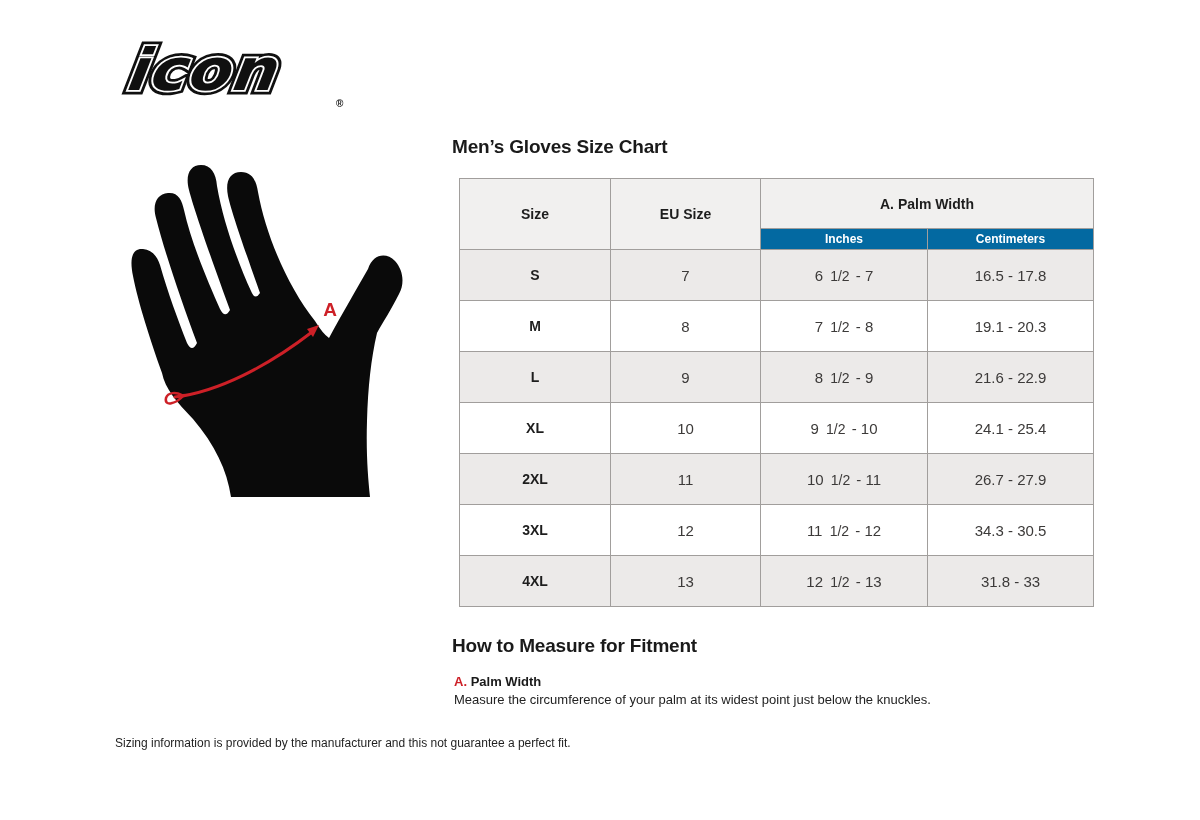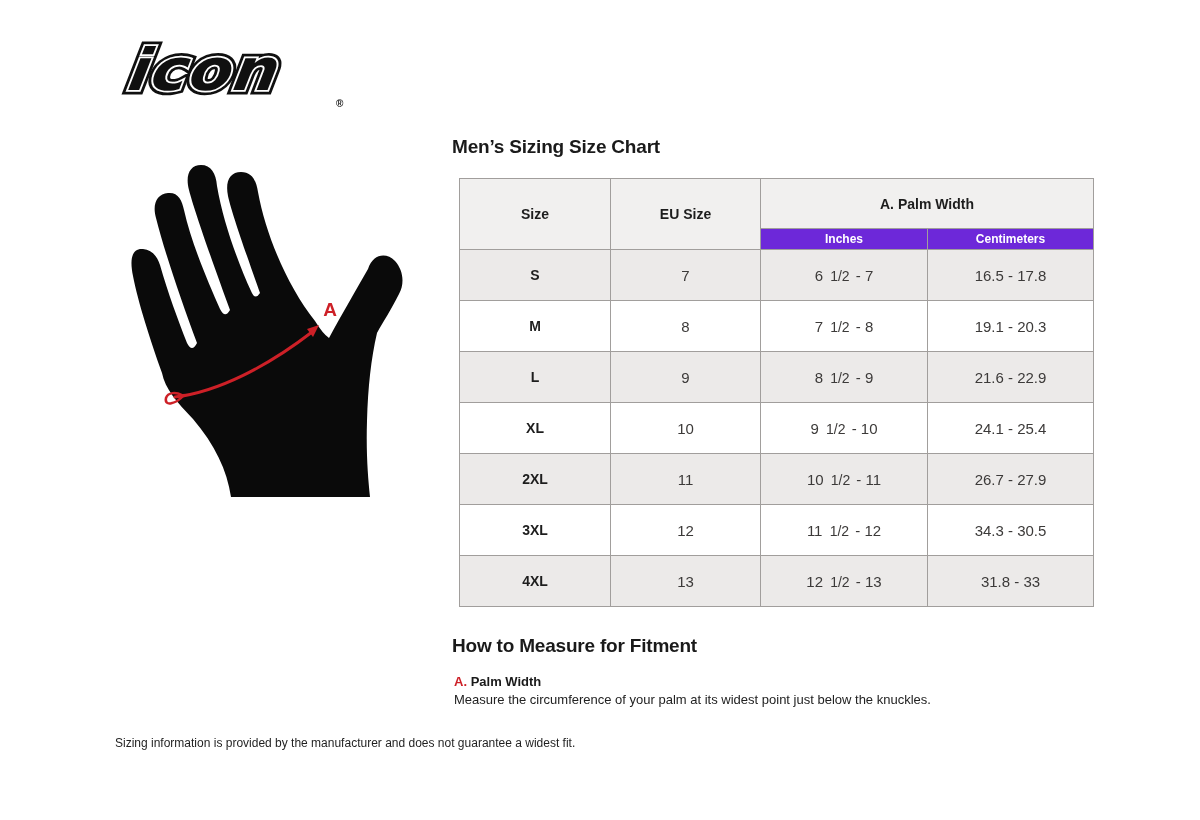--- a/index.html
+++ b/index.html
@@ -34,21 +34,21 @@
   .table-wrap{position:absolute;left:452px;top:178px;padding-left:7px;}
   table.size-table{border-collapse:collapse;table-layout:fixed;width:634px;background:#ffffff;}
   .size-table th,.size-table td{
     border:1px solid #a19e9c;text-align:center;vertical-align:middle;padding:0;
     font-size:14px;color:#1d1d1d;
   }
   tr.hdr1{height:50px;}
   tr.hdr2{height:20px;}
   tr.data-row{height:51px;}
   .size-table thead th{background:#f1f0ef;font-weight:bold;}
-  .size-table th.sub{background:#6d28d9;color:#ffffff;font-size:12px;font-weight:bold;height:20px;}
+  .size-table th.sub{background:#0369a1;color:#ffffff;font-size:12px;font-weight:bold;height:20px;}
   tr.data-row td{background:#ffffff;}
   tr.data-row.stripe td{background:#eceae9;}
   td.c-size{font-weight:bold;}
   td.c-val{font-size:15px;color:#3c3a39;font-weight:normal;}
   span.frac{font-size:14px;margin:12px 2px 0 3px;}
   
   .measure-item{position:absolute;left:454px;top:674px;}
   .measure-label{font-size:13px;font-weight:bold;color:#1a1a1a;margin:0;line-height:16px;}
   .measure-key{color:#cd2027;}
   .measure-desc{font-size:13px;color:#222222;margin:2px 0 8px 0;line-height:16px;}
@@ -98,21 +98,21 @@
     C 273 148, 265 160, 259 171
     C 253 197, 250 225, 249 259
     C 248 292, 250 315, 252 335
     Z"></path>
   <path d="M 57 235 C 100 230, 150 204, 194 170" fill="none" stroke="#cd2027" stroke-width="3" stroke-linecap="round"></path>
   <path d="M 66 233 C 58 242, 46 245, 48 236 C 50 230, 58 230, 64 233" fill="none" stroke="#cd2027" stroke-width="2.5" stroke-linecap="round"></path>
   <polygon points="201,163 195,175 189,167" fill="#cd2027"></polygon>
   <text x="212" y="154" text-anchor="middle" fill="#cd2027" font-size="19" font-weight="bold" font-family="Liberation Sans, sans-serif">A</text>
 </svg>
 
-<h1 id="chart-title" class="section-title">Men’s Sizing Size Chart</h1>
+<h1 id="chart-title" class="section-title">Men’s Gloves Size Chart</h1>
 
 <div class="table-wrap">
   <table class="size-table">
     <colgroup>
       <col style="width:151px">
         <col style="width:150px">
         <col style="width:167px">
         <col style="width:166px">
     </colgroup>
     <thead>
@@ -176,14 +176,14 @@
 <h2 id="measure-title" class="section-title">How to Measure for Fitment</h2>
 <div class="measure-item">
   <p class="measure-label">
     <span class="measure-key">A.</span>
     <span>Palm Width</span>
   </p>
   <p class="measure-desc">Measure the circumference of your palm at its widest point just below the knuckles.</p>
 </div>
 
 <div class="disclaimer">
-  <div>Sizing information is provided by the manufacturer and does not guarantee a widest fit.</div>
+  <div>Sizing information is provided by the manufacturer and this not guarantee a perfect fit.</div>
 </div>
 
 </body></html>

